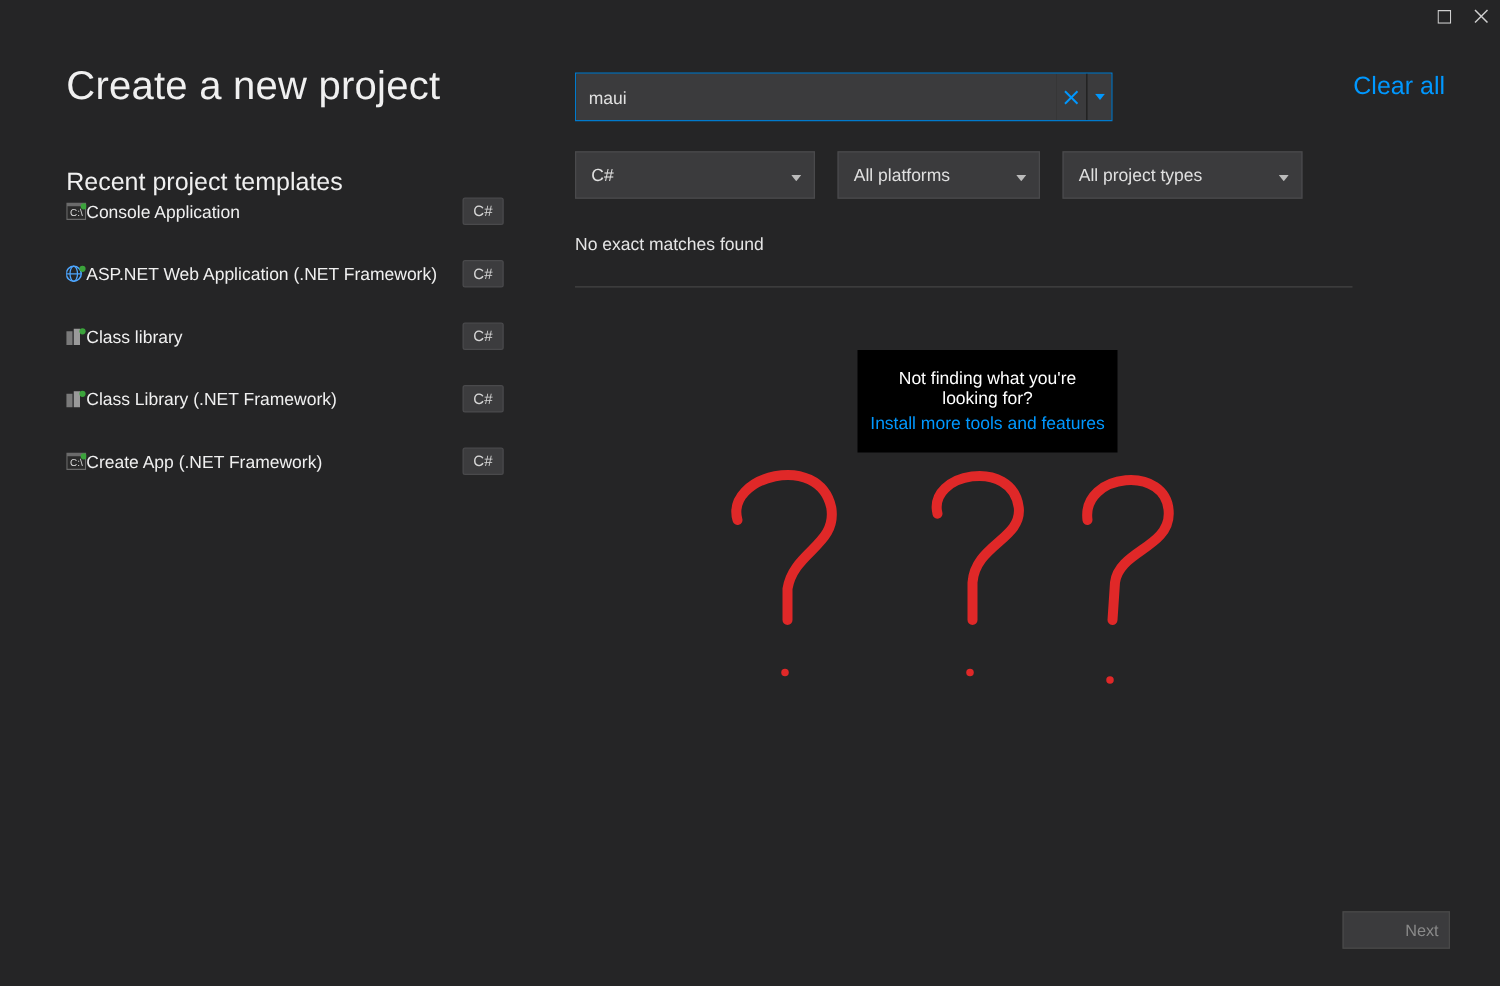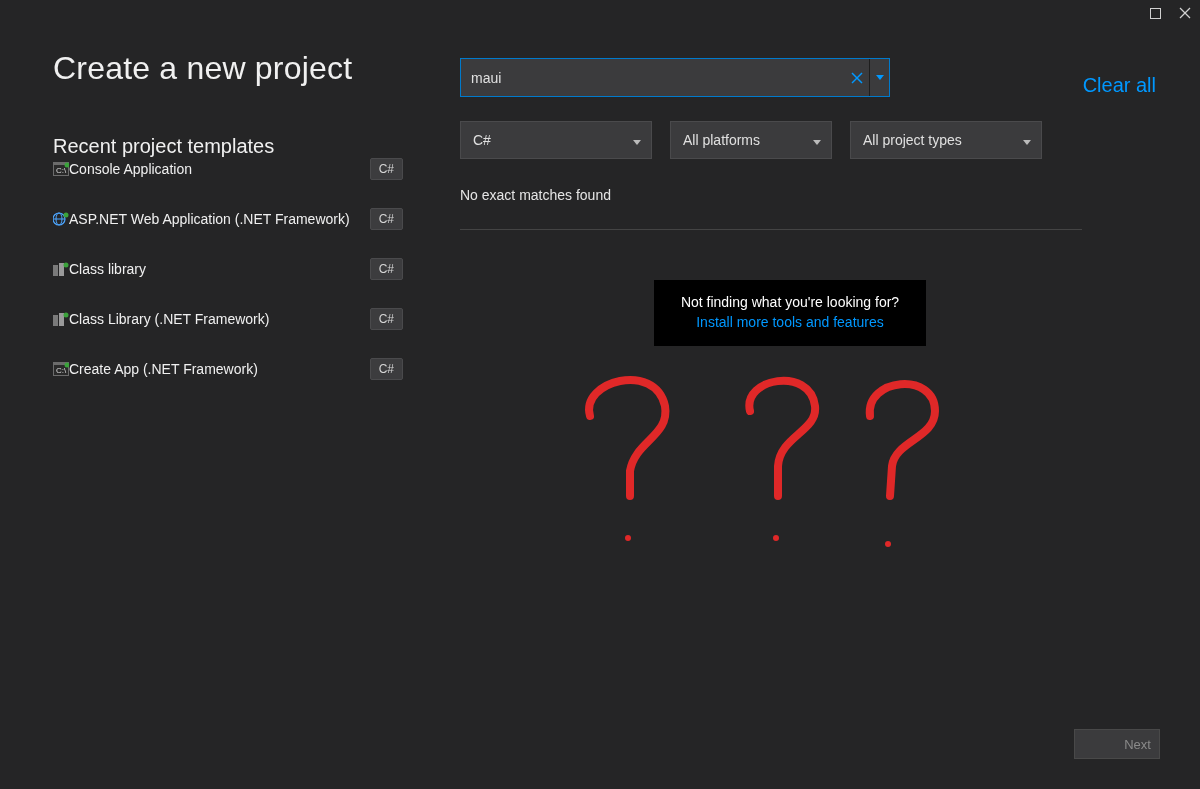--- a/index.html
+++ b/index.html
@@ -76,21 +76,21 @@
   margin-bottom: 28px;
 }
 .recent-list2 .row .tpl-name { flex: 1; }
 .right {
   flex: 1;
   padding: 30px 40px 0 0;
   position: relative;
 }
 .search-row {
   display: flex;
-  align-items: flex-end;
+  align-items: flex-start;
   gap: 0;
   margin-bottom: 24px;
 }
 .search-wrap {
   display: flex;
   width: 430px;
   border: 1px solid #007acc;
 }
 .search-input {
   flex: 1;
@@ -151,21 +151,21 @@
 .select.type { width: 192px; gap: 36px; }
 .status-line {
   font-size: 14px;
   color: #e5e5e5;
   padding-bottom: 26px;
   border-bottom: 1px solid #444;
   width: 622px;
 }
 .not-finding {
   background: #000;
-  width: 272px;
+  width: 208px;
   margin: 50px auto 0 auto;
   text-align: center;
   padding: 14px 10px 16px 10px;
   position: relative;
   left: -20px;
 }
 .nf-line1 {
   font-size: 14px;
   color: #fff;
   margin-bottom: 4px;

